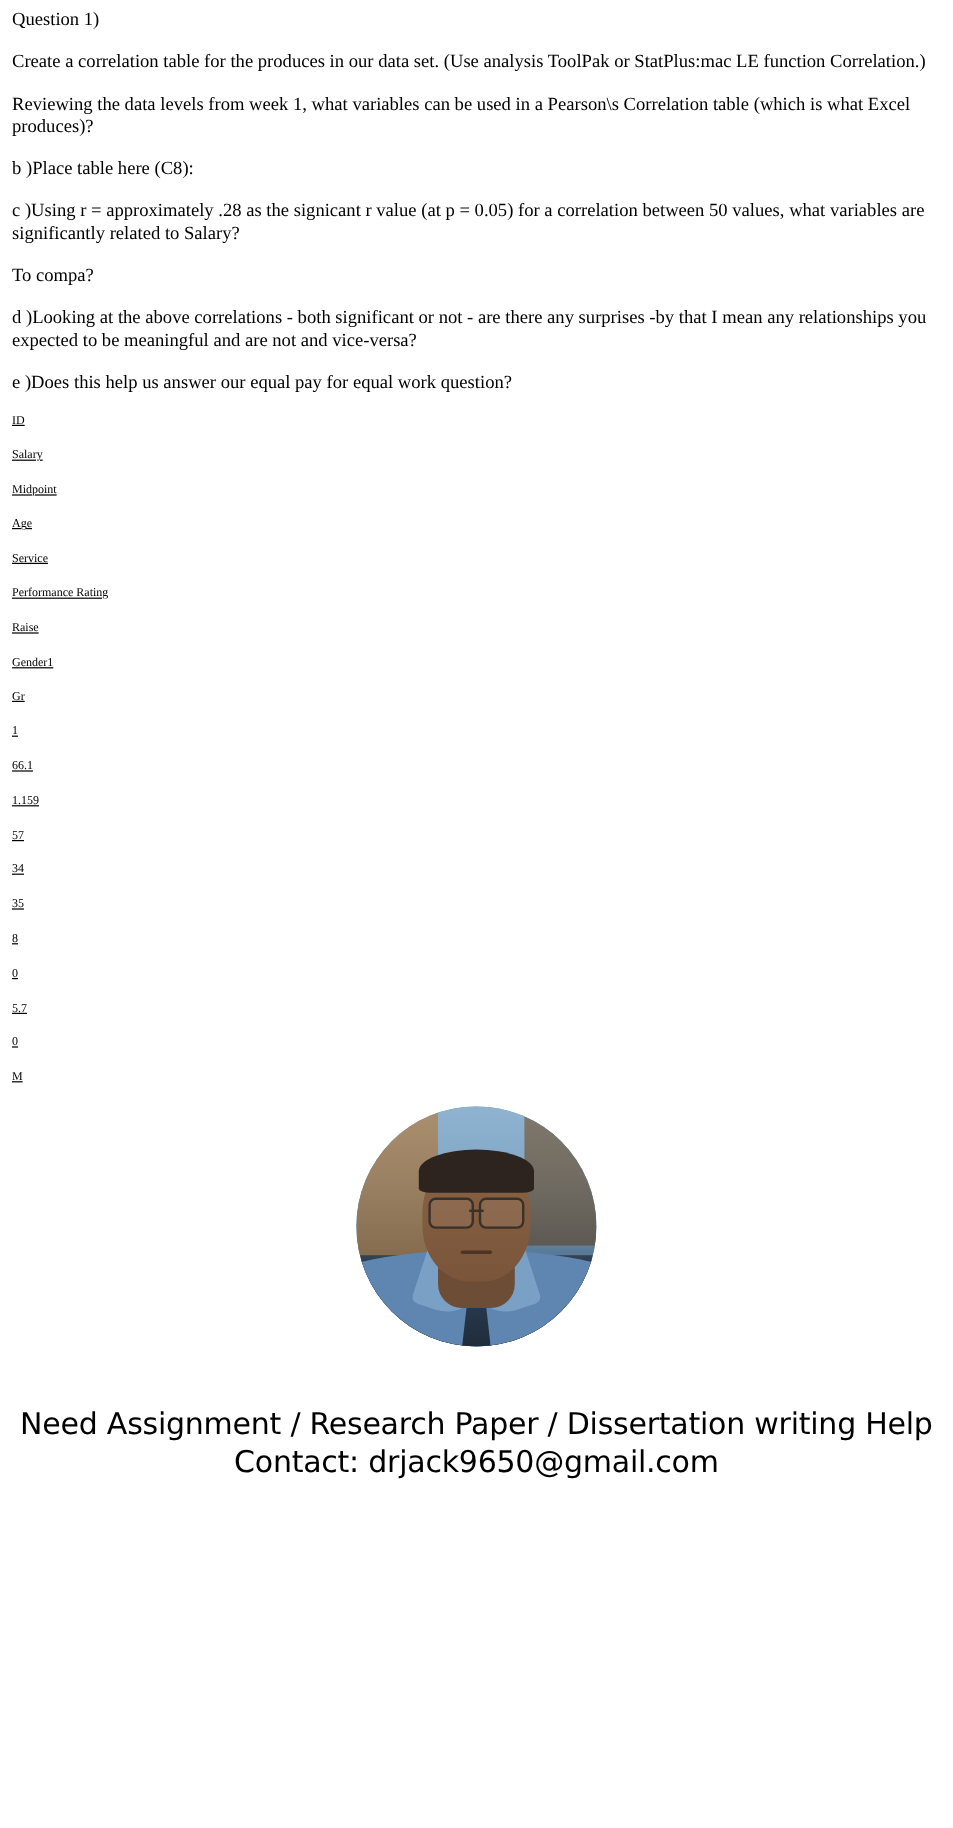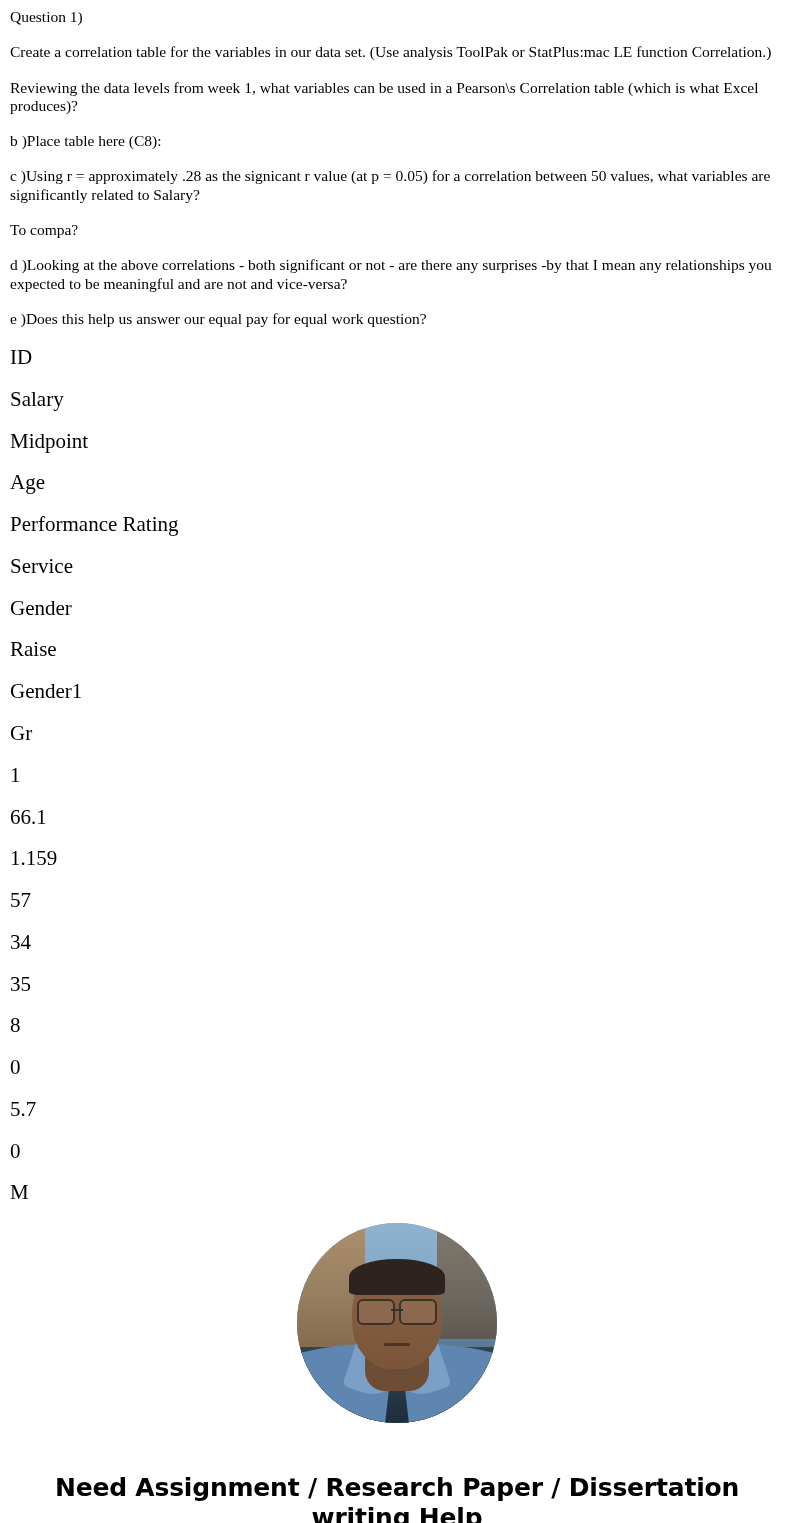--- a/index.html
+++ b/index.html
@@ -22,23 +22,24 @@
   .para {
     font-size: 15.5px;
     line-height: 1.18;
     margin: 0 0 17px 0;
     text-align: left;
   }
   .para:first-child {
     margin-top: 0;
   }
   .value-line {
-    font-size: 21px;
+    font-size: 10px;
     line-height: 1.18;
     margin: 0 0 17px 0;
+    text-decoration: underline;
   }
   .avatar-wrap {
     margin-top: 18px;
     display: flex;
     justify-content: center;
     align-items: center;
   }
   .avatar {
     width: 200px;
     height: 200px;
@@ -171,54 +172,53 @@
     transform: translateX(-50%);
     width: 13%;
     height: 3px;
     background: #4d3326;
     border-radius: 3px;
   }
   .footer {
     margin-top: 50px;
     text-align: center;
     font-family: "DejaVu Sans", "Liberation Sans", sans-serif;
-    font-weight: bold;
+    font-weight: normal;
     font-size: 25px;
     line-height: 1.2;
     letter-spacing: -0.2px;
   }
   .footer .line2 {
     margin-top: 2px;
     text-align: center;
   }
 </style>
 </head>
 <body>
 
 <div class="page">
 
   <div>
     <p class="para">Question 1)</p>
-    <p class="para">Create a correlation table for the variables in our data set. (Use analysis ToolPak or StatPlus:mac LE function Correlation.)</p>
+    <p class="para">Create a correlation table for the produces in our data set. (Use analysis ToolPak or StatPlus:mac LE function Correlation.)</p>
     <p class="para">Reviewing the data levels from week 1, what variables can be used in a Pearson\s Correlation table (which is what Excel produces)?</p>
     <p class="para">b )Place table here (C8):</p>
     <p class="para">c )Using r = approximately .28 as the signicant r value (at p = 0.05) for a correlation between 50 values, what variables are significantly related to Salary?</p>
     <p class="para">To compa?</p>
     <p class="para">d )Looking at the above correlations - both significant or not - are there any surprises -by that I mean any relationships you expected to be meaningful and are not and vice-versa?</p>
     <p class="para">e )Does this help us answer our equal pay for equal work question?</p>
   </div>
 
   <div>
     <div class="value-line">ID</div>
     <div class="value-line">Salary</div>
     <div class="value-line">Midpoint</div>
     <div class="value-line">Age</div>
+    <div class="value-line">Service</div>
     <div class="value-line">Performance Rating</div>
-    <div class="value-line">Service</div>
-    <div class="value-line">Gender</div>
     <div class="value-line">Raise</div>
     <div class="value-line">Gender1</div>
     <div class="value-line">Gr</div>
   </div>
 
   <div>
     <div class="value-line">1</div>
     <div class="value-line">66.1</div>
     <div class="value-line">1.159</div>
     <div class="value-line">57</div>

